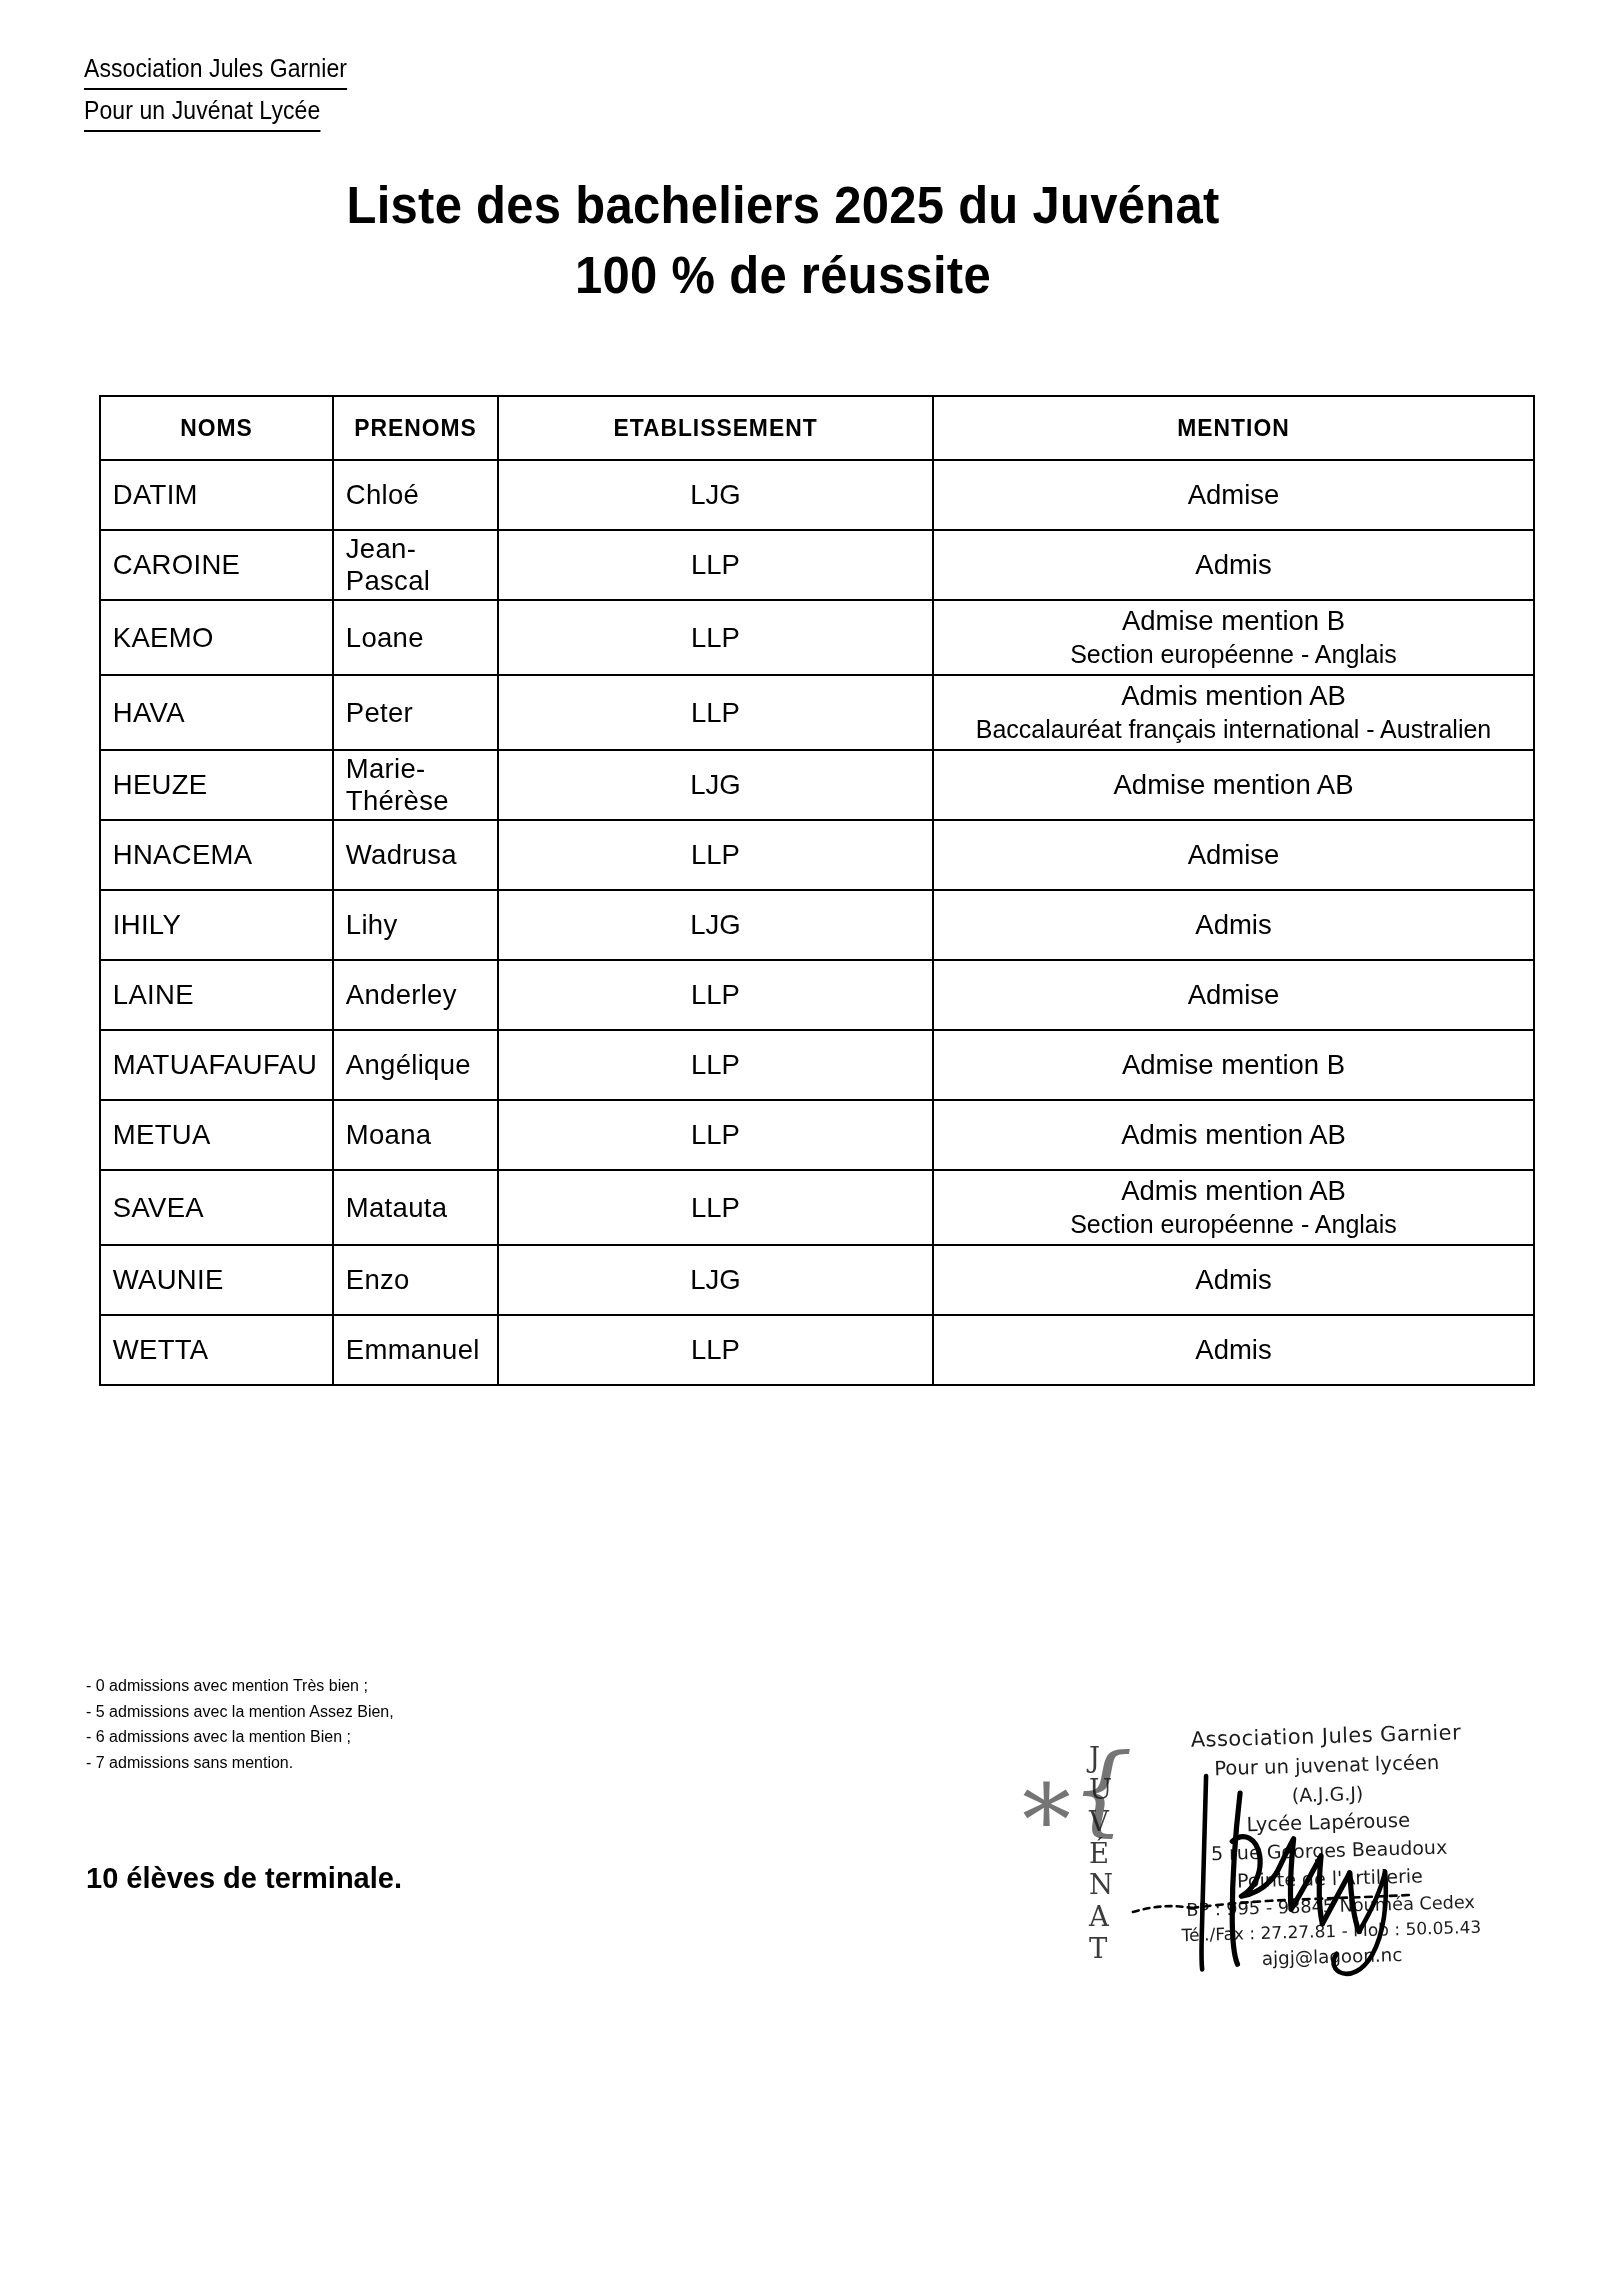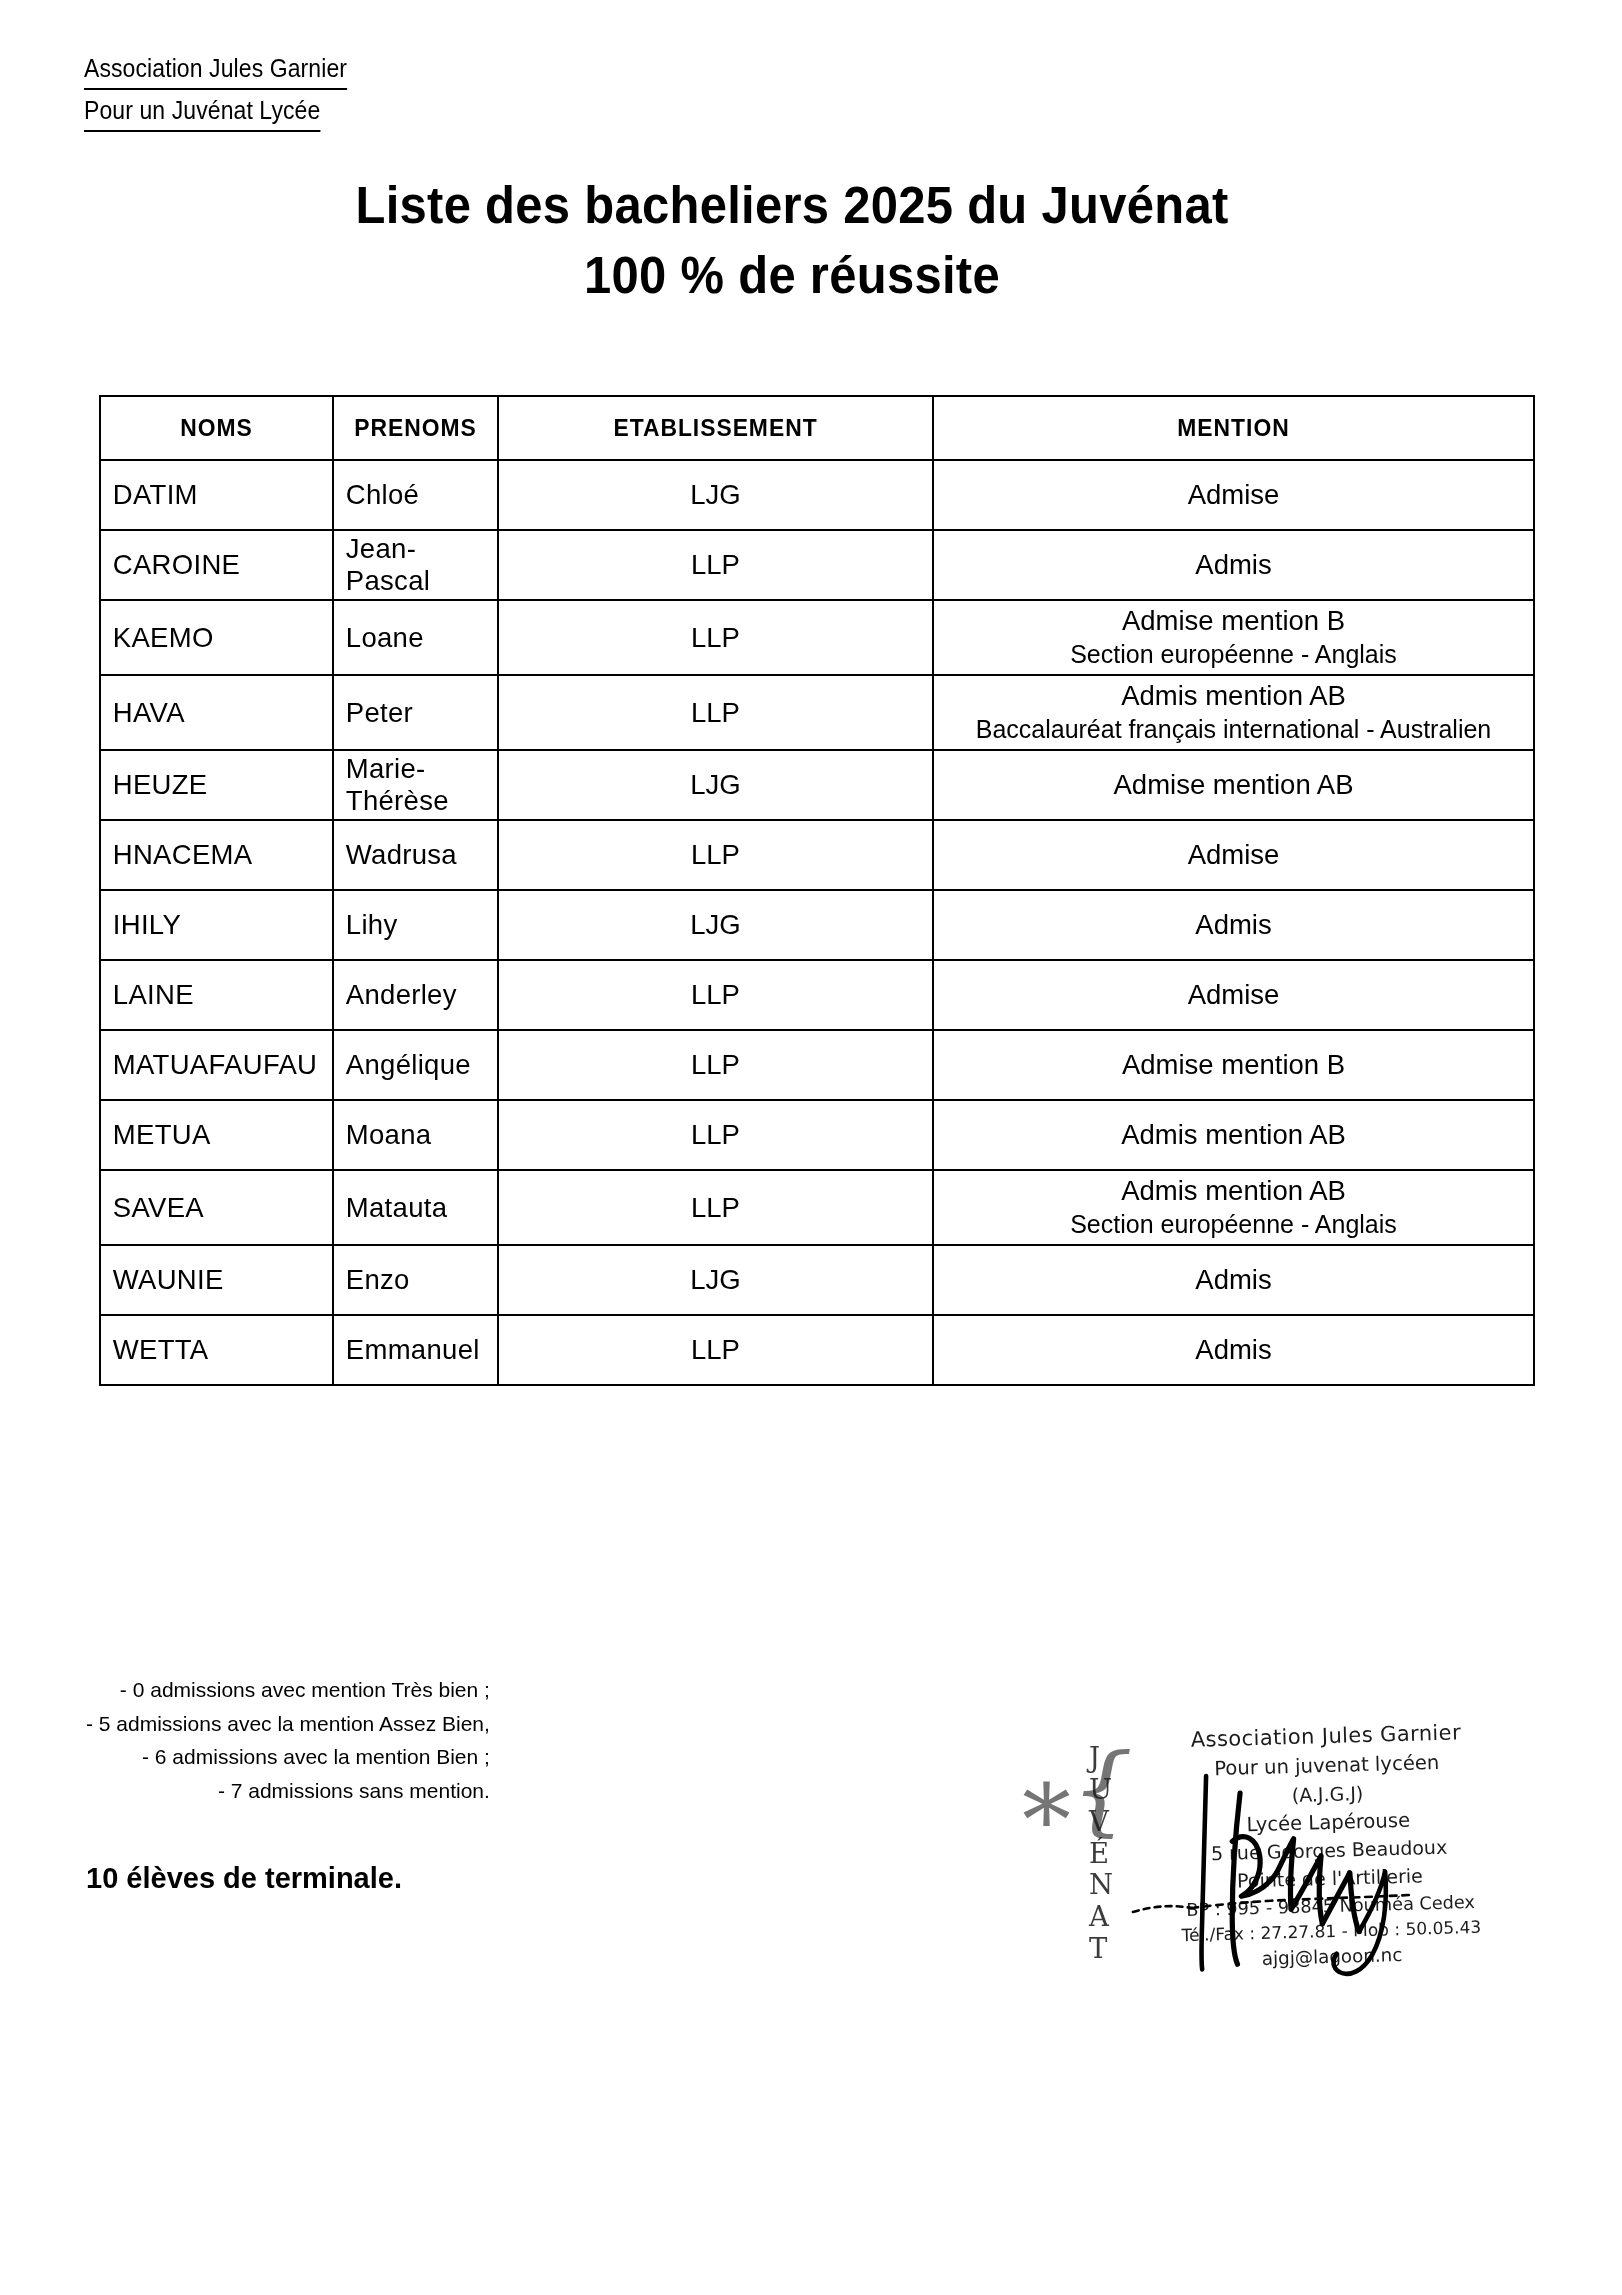--- a/index.html
+++ b/index.html
@@ -36,21 +36,20 @@
     transform-origin: left center;
   }
 
   
   #title-block {
     position: absolute;
     left: 0;
     top: 173px;
     width: 1566px;
     text-align: center;
-    padding-left: 9px;
   }
   #title-block .title-main,
   #title-block .title-sub {
     display: block;
     font-weight: bold;
     font-size: 51px;
     letter-spacing: 0.3px;
     transform: scaleX(0.96);
     line-height: 1.30;
     white-space: nowrap;
@@ -106,23 +105,22 @@
   }
   #results-table tbody td.col-ment .m-line.m-second {
     font-size: 25px;
   }
 
   
   #summary {
     position: absolute;
     left: 86px;
     top: 1673px;
-    font-size: 21px;
+    font-size: 16px;
     line-height: 1.60;
-    text-align: right;
   }
   #summary .sum-line { display: block; white-space: nowrap; }
   #total-line {
     position: absolute;
     left: 86px;
     top: 1862px;
     font-size: 29px;
     font-weight: bold;
     white-space: nowrap;
   }

